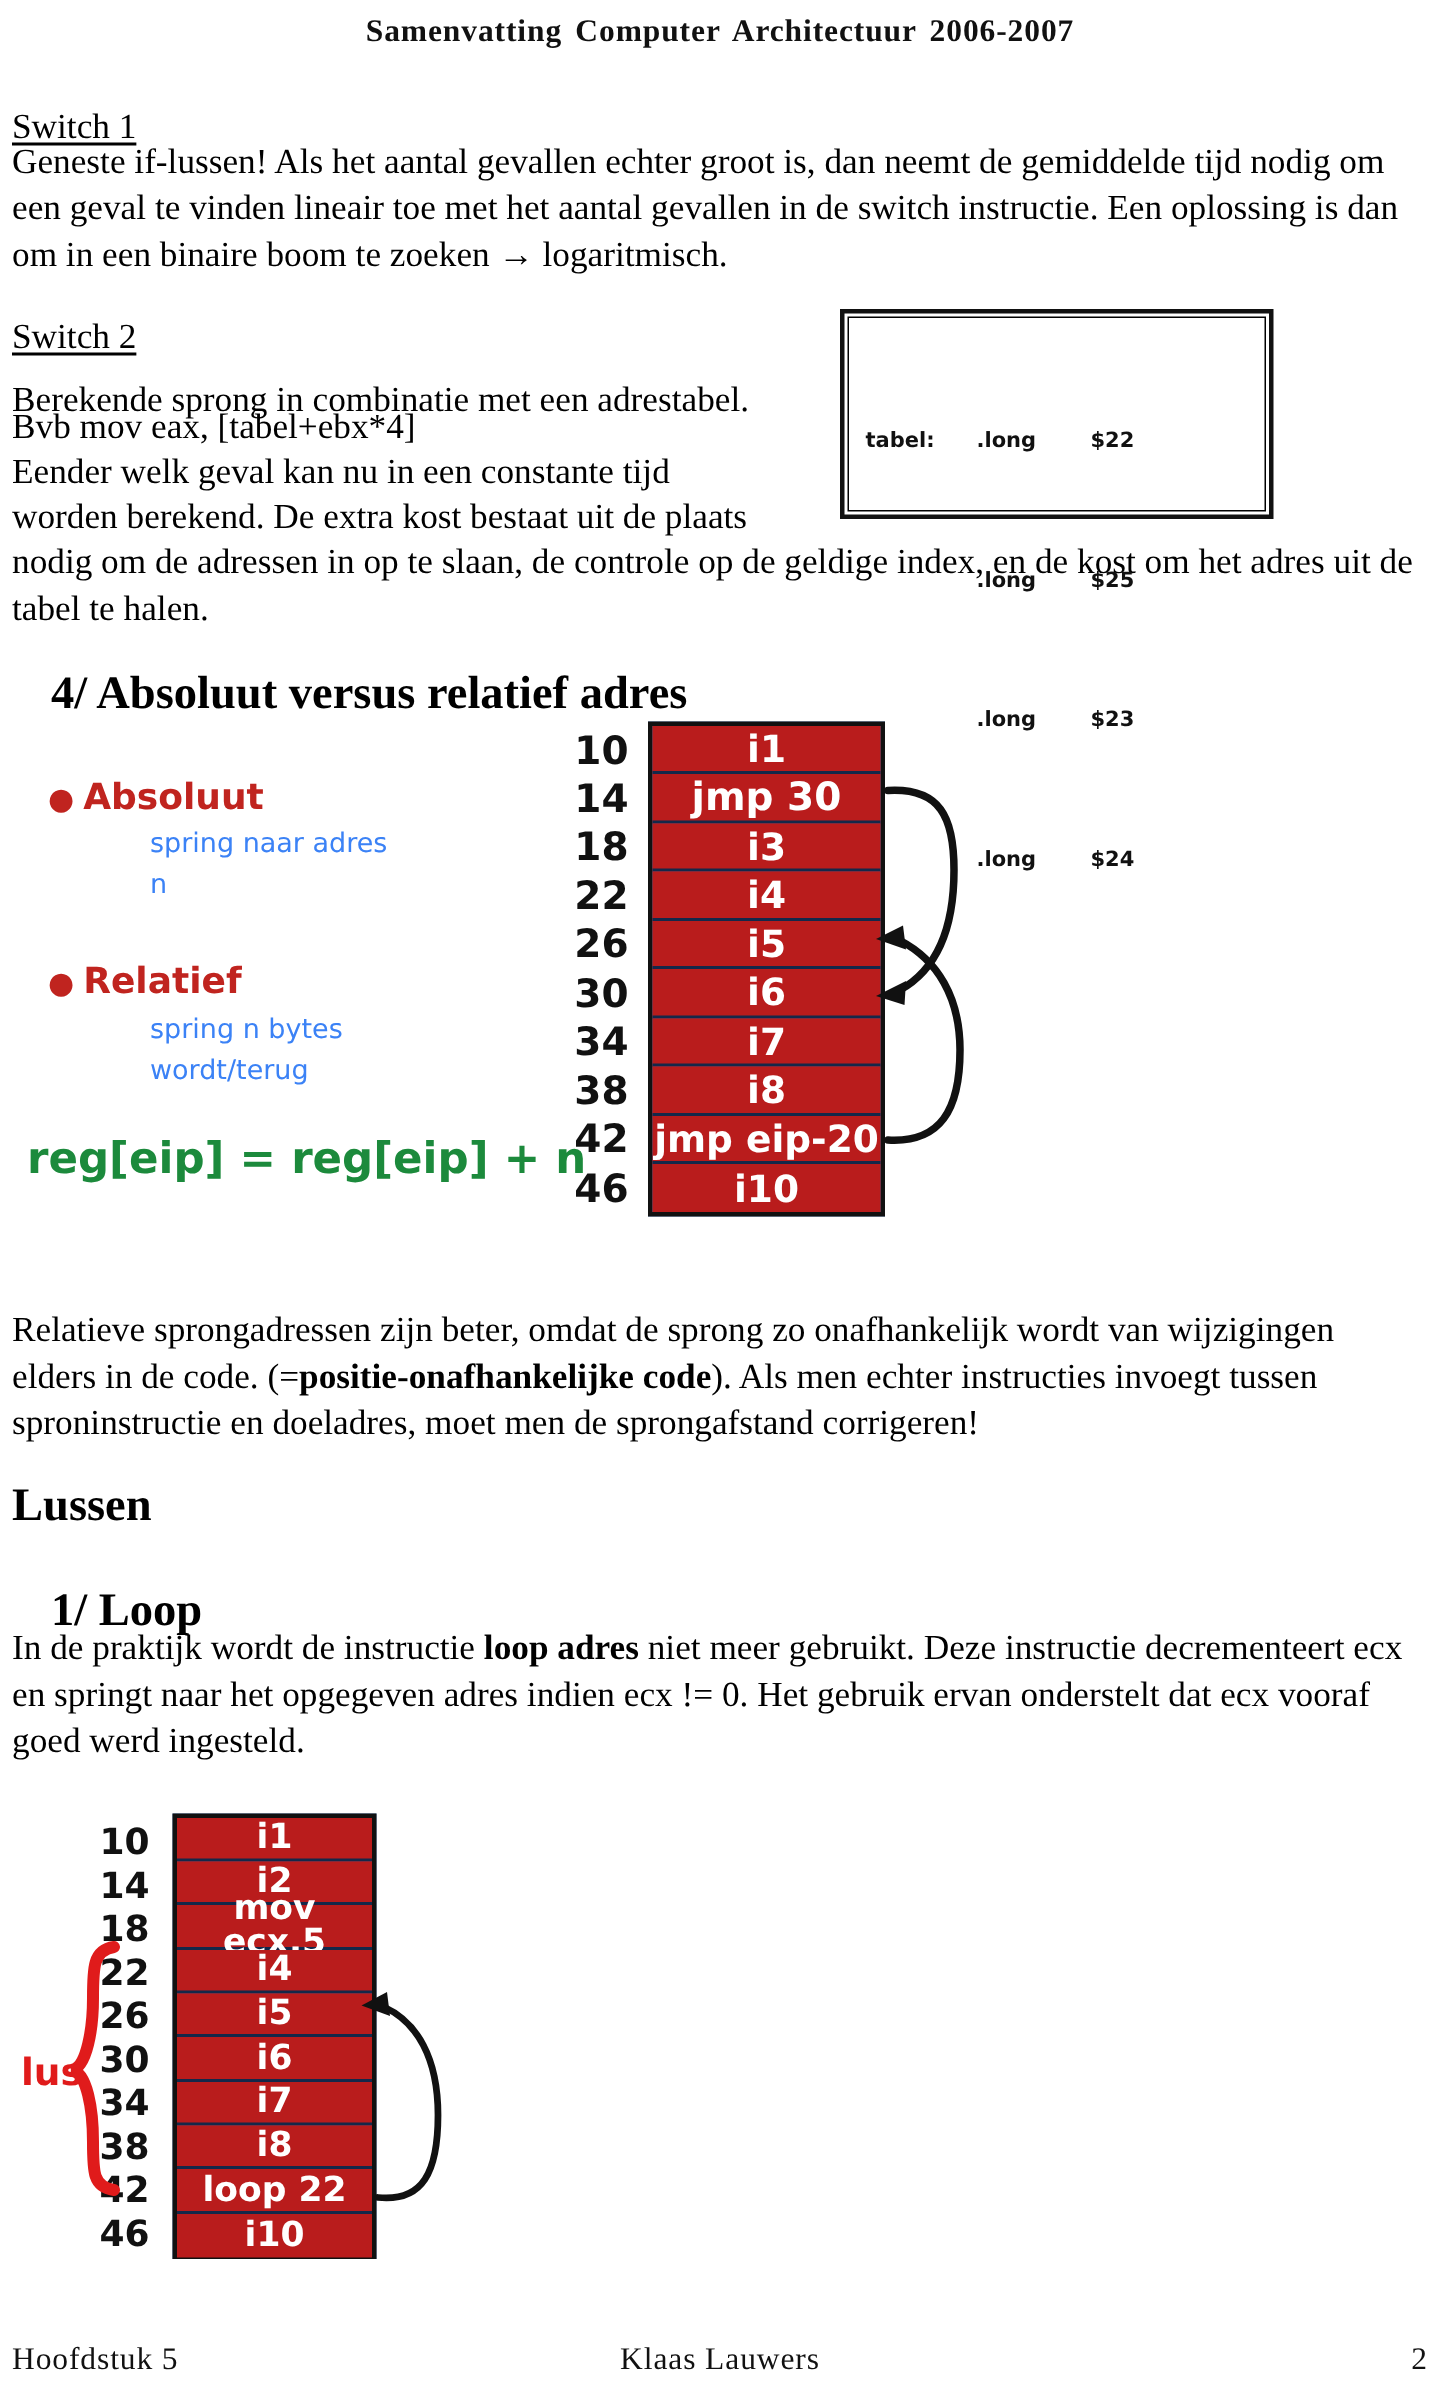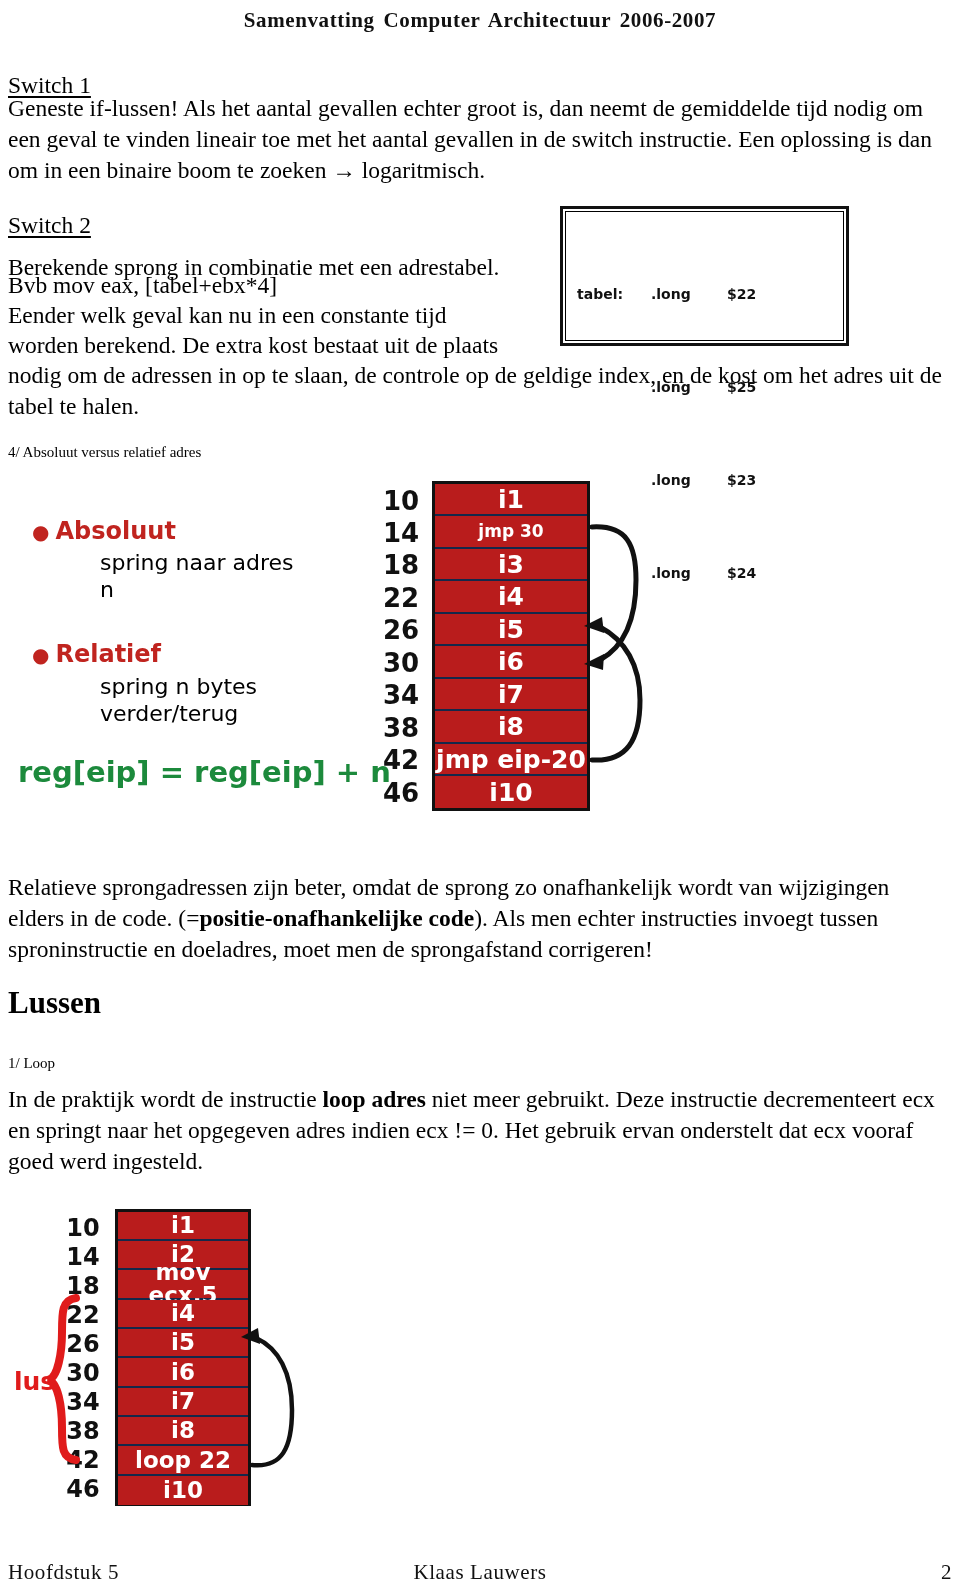--- a/index.html
+++ b/index.html
@@ -50,22 +50,23 @@
     font-size: 23.5px;
     line-height: 31px;
     text-decoration: underline;
     text-underline-offset: 3px;
   }
   .bold {
     font-weight: bold;
   }
   .sec-head {
     position: absolute;
-    font-weight: normal;
-    font-size: 15px;
+    font-weight: bold;
+    font-size: 31px;
+    margin-left: 26px;
   }
   .big-head {
     position: absolute;
     font-weight: bold;
     font-size: 31px;
   }
 
   
   .tabel-figure {
     position: absolute;
@@ -152,23 +153,23 @@
     white-space: nowrap;
   }
   .slide-bullet .dot {
     color: #c0241f;
     font-size: 20px;
     margin-right: 6px;
   }
   .slide-sub {
     position: absolute;
     font-family: "DejaVu Sans", "Liberation Sans", sans-serif;
-    font-size: 22px;
+    font-size: 18px;
     line-height: 27px;
-    color: #000000;
+    color: #3b82f6;
     white-space: pre-line;
   }
   .slide-formula {
     position: absolute;
     font-family: "DejaVu Sans", "Liberation Sans", sans-serif;
     font-weight: bold;
     font-size: 29px;
     color: #1c8a3c;
     white-space: nowrap;
   }
@@ -228,40 +229,40 @@
   <div class="slide-bullet" style="left:32px; top:517px;">
     <span class="dot">●</span><span>Absoluut</span>
   </div>
   <div class="slide-sub" style="left:100px; top:549px;">spring naar adres
 n</div>
 
   <div class="slide-bullet" style="left:32px; top:640px;">
     <span class="dot">●</span><span>Relatief</span>
   </div>
   <div class="slide-sub" style="left:100px; top:673px;">spring n bytes
-verder/terug</div>
+wordt/terug</div>
 
   <div class="slide-formula" style="left:18px; top:755px;">reg[eip] = reg[eip] + n</div>
 
   <div class="memfig" id="memfig-absrel" style="left:0; top:0; width:660px; height:840px;">
 
     <div class="mem-addr" style="left:378px; top:486px; width:46px; font-size:26px;">10</div>
     <div class="mem-addr" style="left:378px; top:518px; width:46px; font-size:26px;">14</div>
     <div class="mem-addr" style="left:378px; top:550px; width:46px; font-size:26px;">18</div>
     <div class="mem-addr" style="left:378px; top:583px; width:46px; font-size:26px;">22</div>
     <div class="mem-addr" style="left:378px; top:615px; width:46px; font-size:26px;">26</div>
     <div class="mem-addr" style="left:378px; top:648px; width:46px; font-size:26px;">30</div>
     <div class="mem-addr" style="left:378px; top:680px; width:46px; font-size:26px;">34</div>
     <div class="mem-addr" style="left:378px; top:713px; width:46px; font-size:26px;">38</div>
     <div class="mem-addr" style="left:378px; top:745px; width:46px; font-size:26px;">42</div>
     <div class="mem-addr" style="left:378px; top:778px; width:46px; font-size:26px;">46</div>
 
     <div class="mem-box" style="left:432px; top:481px; width:158px; height:330px;">
       <div class="mem-cell" style="top:0px;   height:32px; font-size:25px;">i1</div>
-      <div class="mem-cell" style="top:32px;  height:33px; font-size:17px;">jmp 30</div>
+      <div class="mem-cell" style="top:32px;  height:33px; font-size:26px;">jmp 30</div>
       <div class="mem-cell" style="top:65px;  height:32px; font-size:25px;">i3</div>
       <div class="mem-cell" style="top:97px;  height:33px; font-size:25px;">i4</div>
       <div class="mem-cell" style="top:130px; height:32px; font-size:25px;">i5</div>
       <div class="mem-cell" style="top:162px; height:33px; font-size:25px;">i6</div>
       <div class="mem-cell" style="top:195px; height:32px; font-size:25px;">i7</div>
       <div class="mem-cell" style="top:227px; height:33px; font-size:25px;">i8</div>
       <div class="mem-cell" style="top:260px; height:32px; font-size:25px;">jmp eip-20</div>
       <div class="mem-cell last" style="top:292px; height:32px; font-size:25px;">i10</div>
     </div>
 

